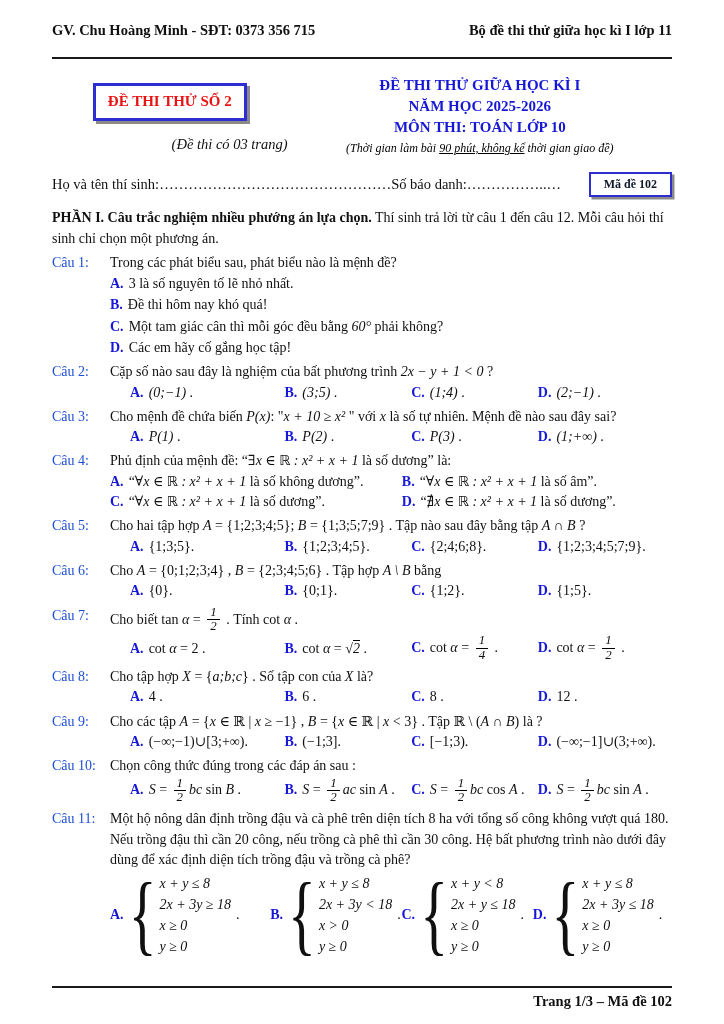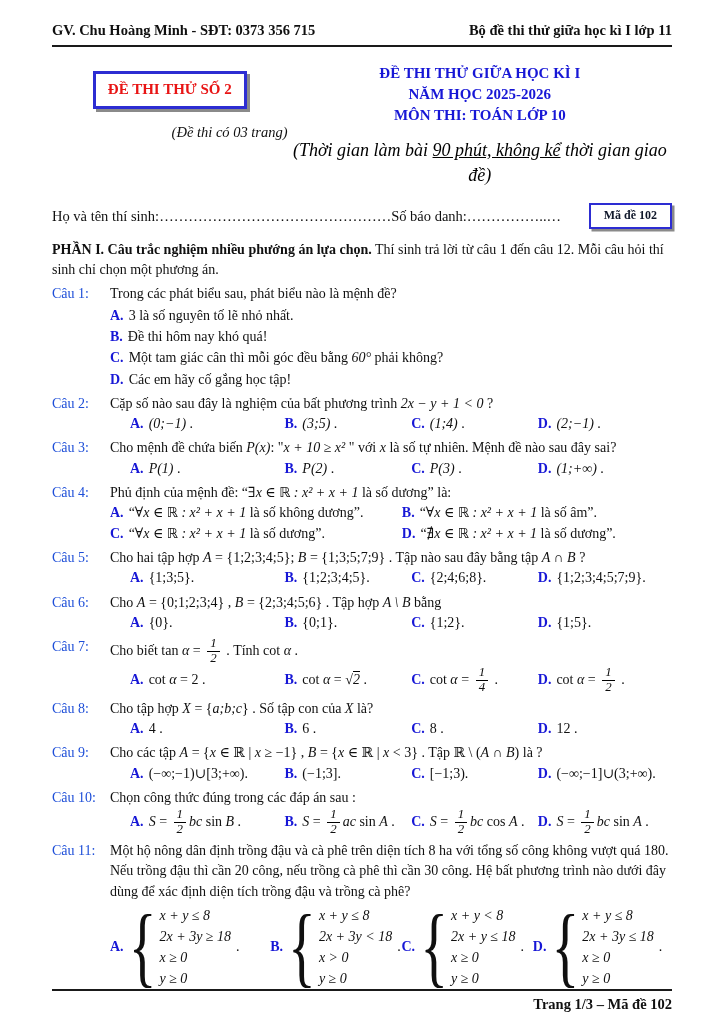--- a/index.html
+++ b/index.html
@@ -4,31 +4,31 @@
 <style>
   html,body{margin:0;padding:0;background:#fff;}
   body{width:724px;height:1024px;overflow:hidden;
        font-family:"Liberation Serif","DejaVu Serif","DejaVu Sans",serif;
        color:#101010;font-size:14px;line-height:1.45;}
   .page{box-sizing:border-box;width:724px;height:1024px;
         padding:20px 52px 12px 52px;display:flex;flex-direction:column;}
 
   
   .doc-header{display:flex;justify-content:space-between;font-weight:bold;
-              font-size:14.5px;padding-bottom:4px;border-bottom:2.5px solid #1a1a1a;}
+              font-size:14.5px;padding-bottom:16px;border-bottom:2.5px solid #1a1a1a;}
 
   
   .title-row{display:flex;margin-top:16px;}
   .title-left{width:38%;text-align:center;}
   .exam-box{display:inline-block;border:3px solid #2d2dd2;color:#e81414;font-weight:bold;
             font-size:15px;padding:5px 12px;margin-top:8px;box-shadow:3px 3px 0 #8a8a8a;background:#fff;}
   .pages-note{font-style:italic;margin-top:13px;font-size:14.5px;text-align:right;}
   .title-right{width:62%;text-align:center;color:#1717d6;font-weight:bold;
                font-size:15px;line-height:1.4;}
-  .time-note{color:#000;font-weight:normal;font-style:italic;font-size:18px;margin-top:12px;}
+  .time-note{color:#000;font-weight:normal;font-style:italic;font-size:12px;margin-top:2px;}
   .time-note .u{text-decoration:underline;}
 
   
   .candidate-row{display:flex;align-items:center;margin-top:15px;font-size:14.5px;}
   .code-box{margin-left:auto;border:2px solid #2d2dd2;color:#0f172a;font-weight:bold;
             font-size:12px;padding:2px 13px;box-shadow:2.5px 2.5px 0 #8a8a8a;background:#fff;}
 
   
   .part-head{margin-top:11px;}
 

